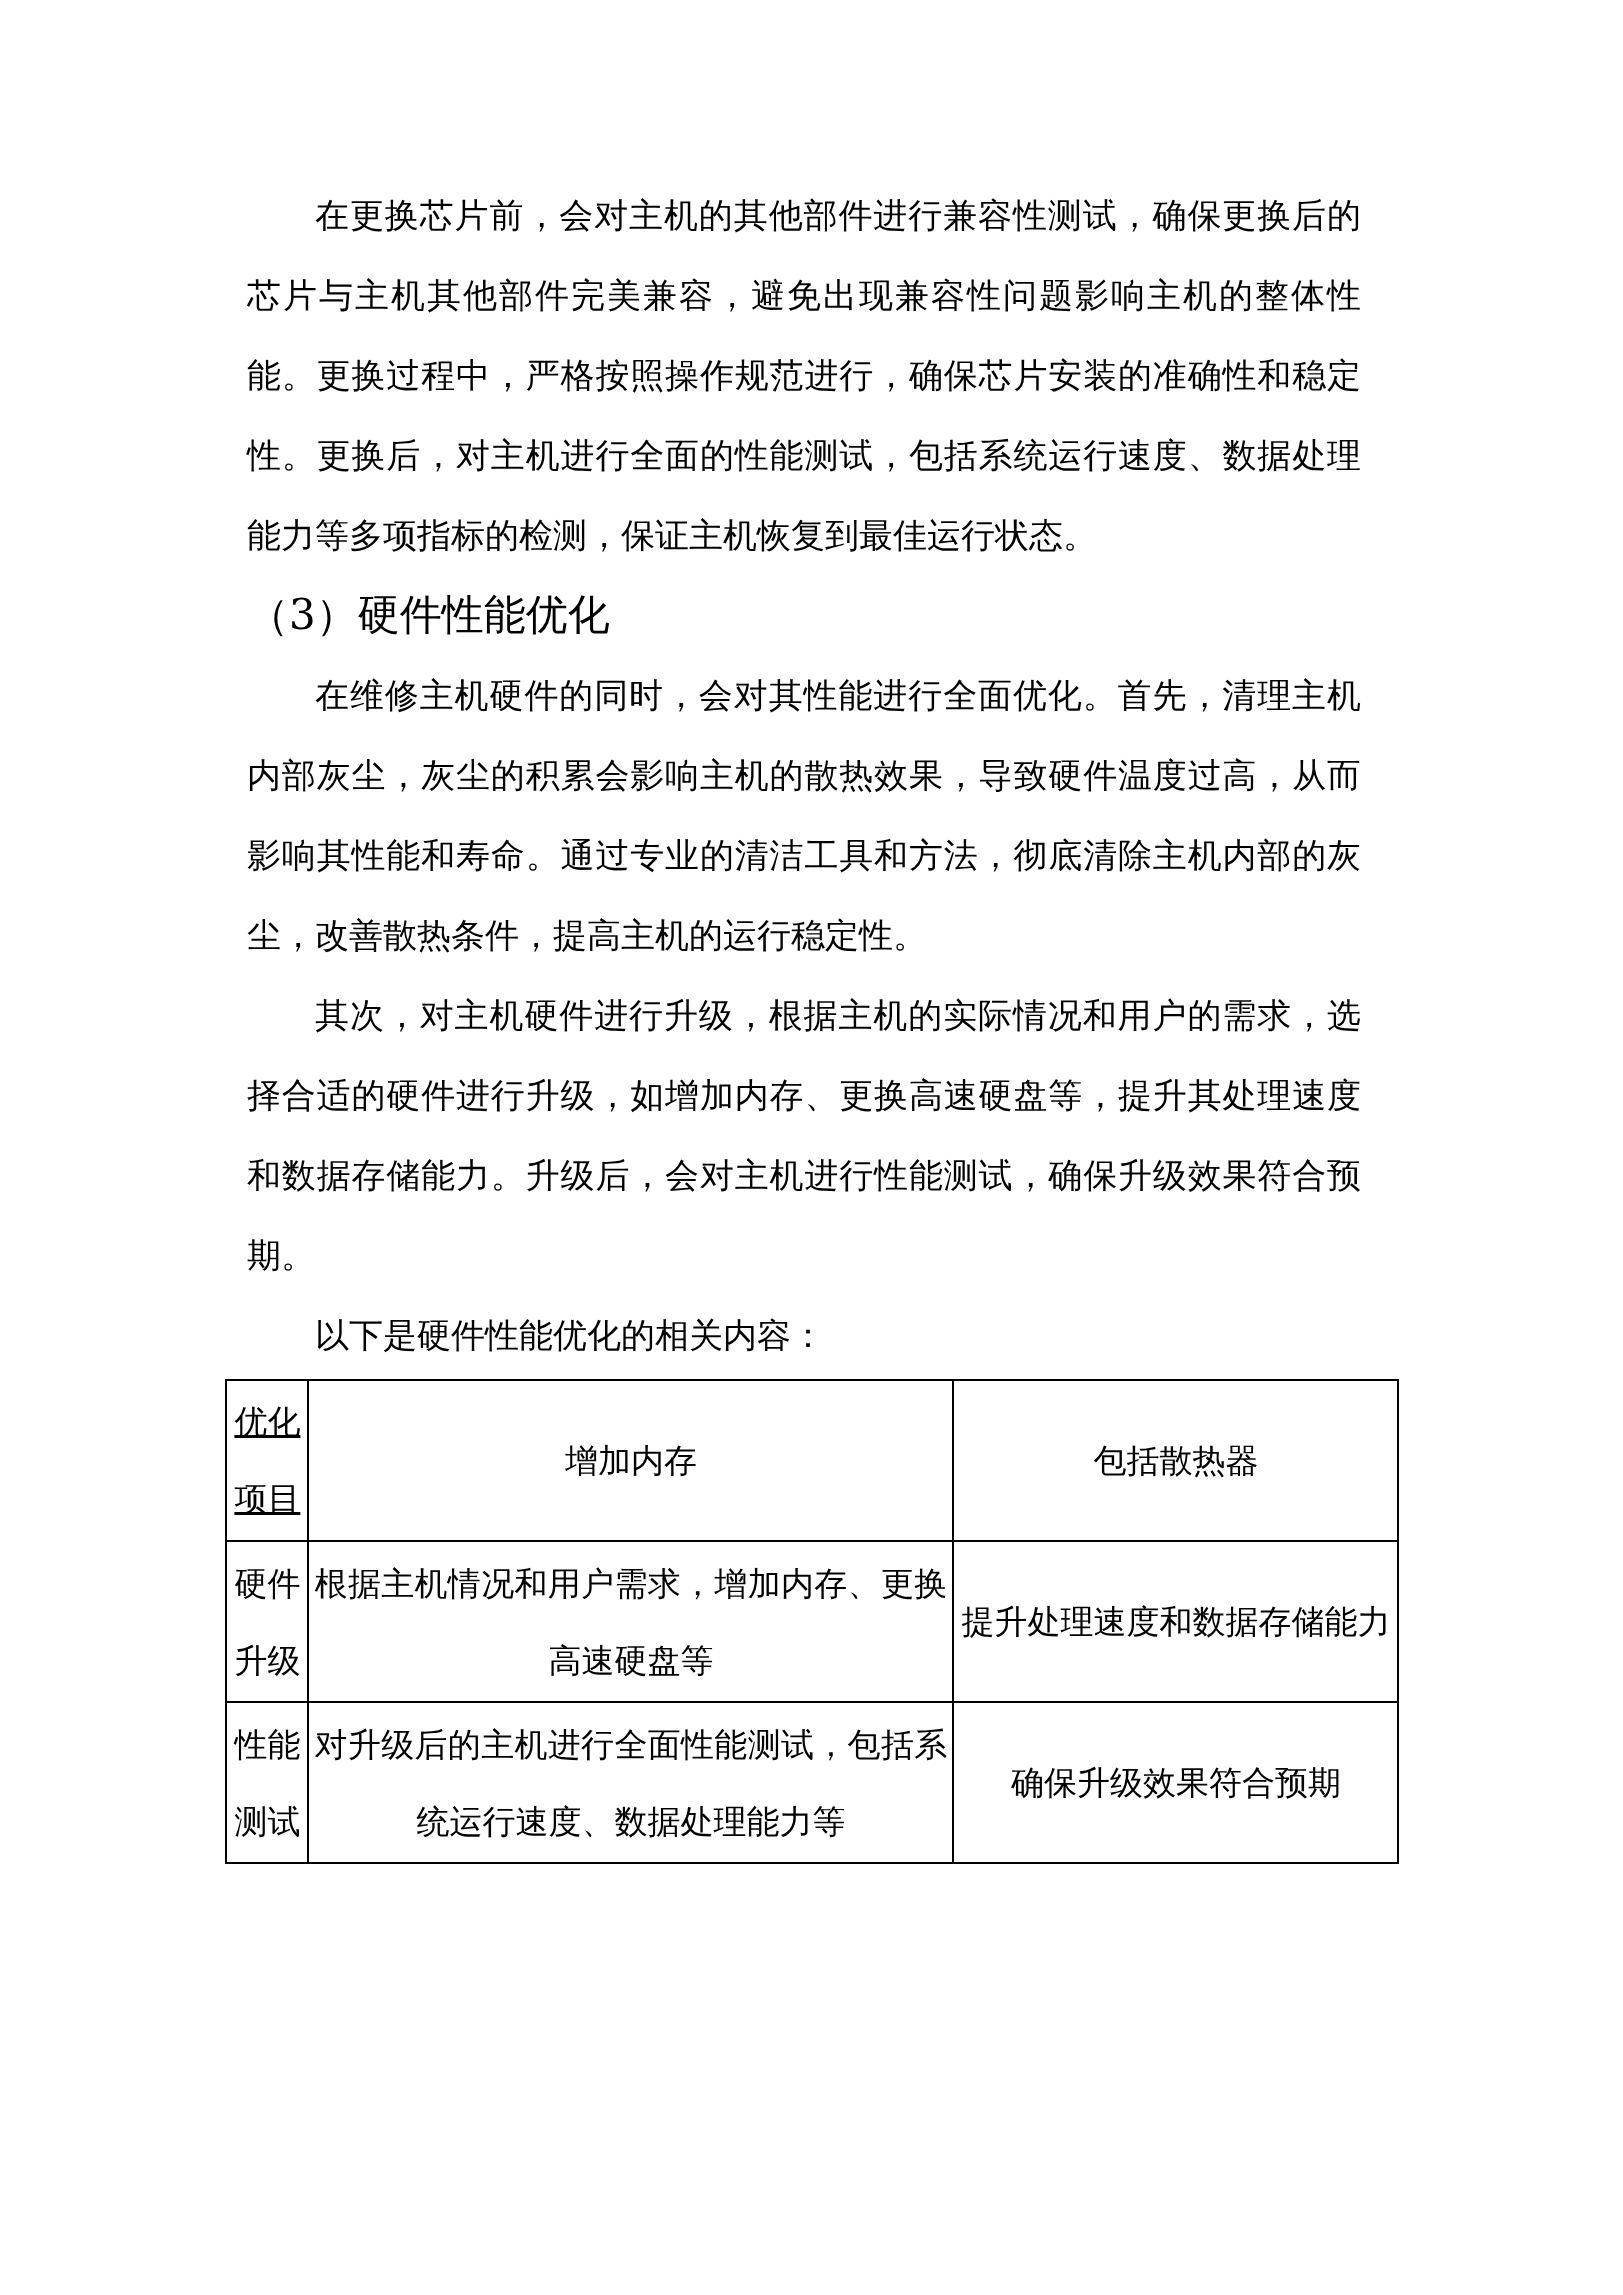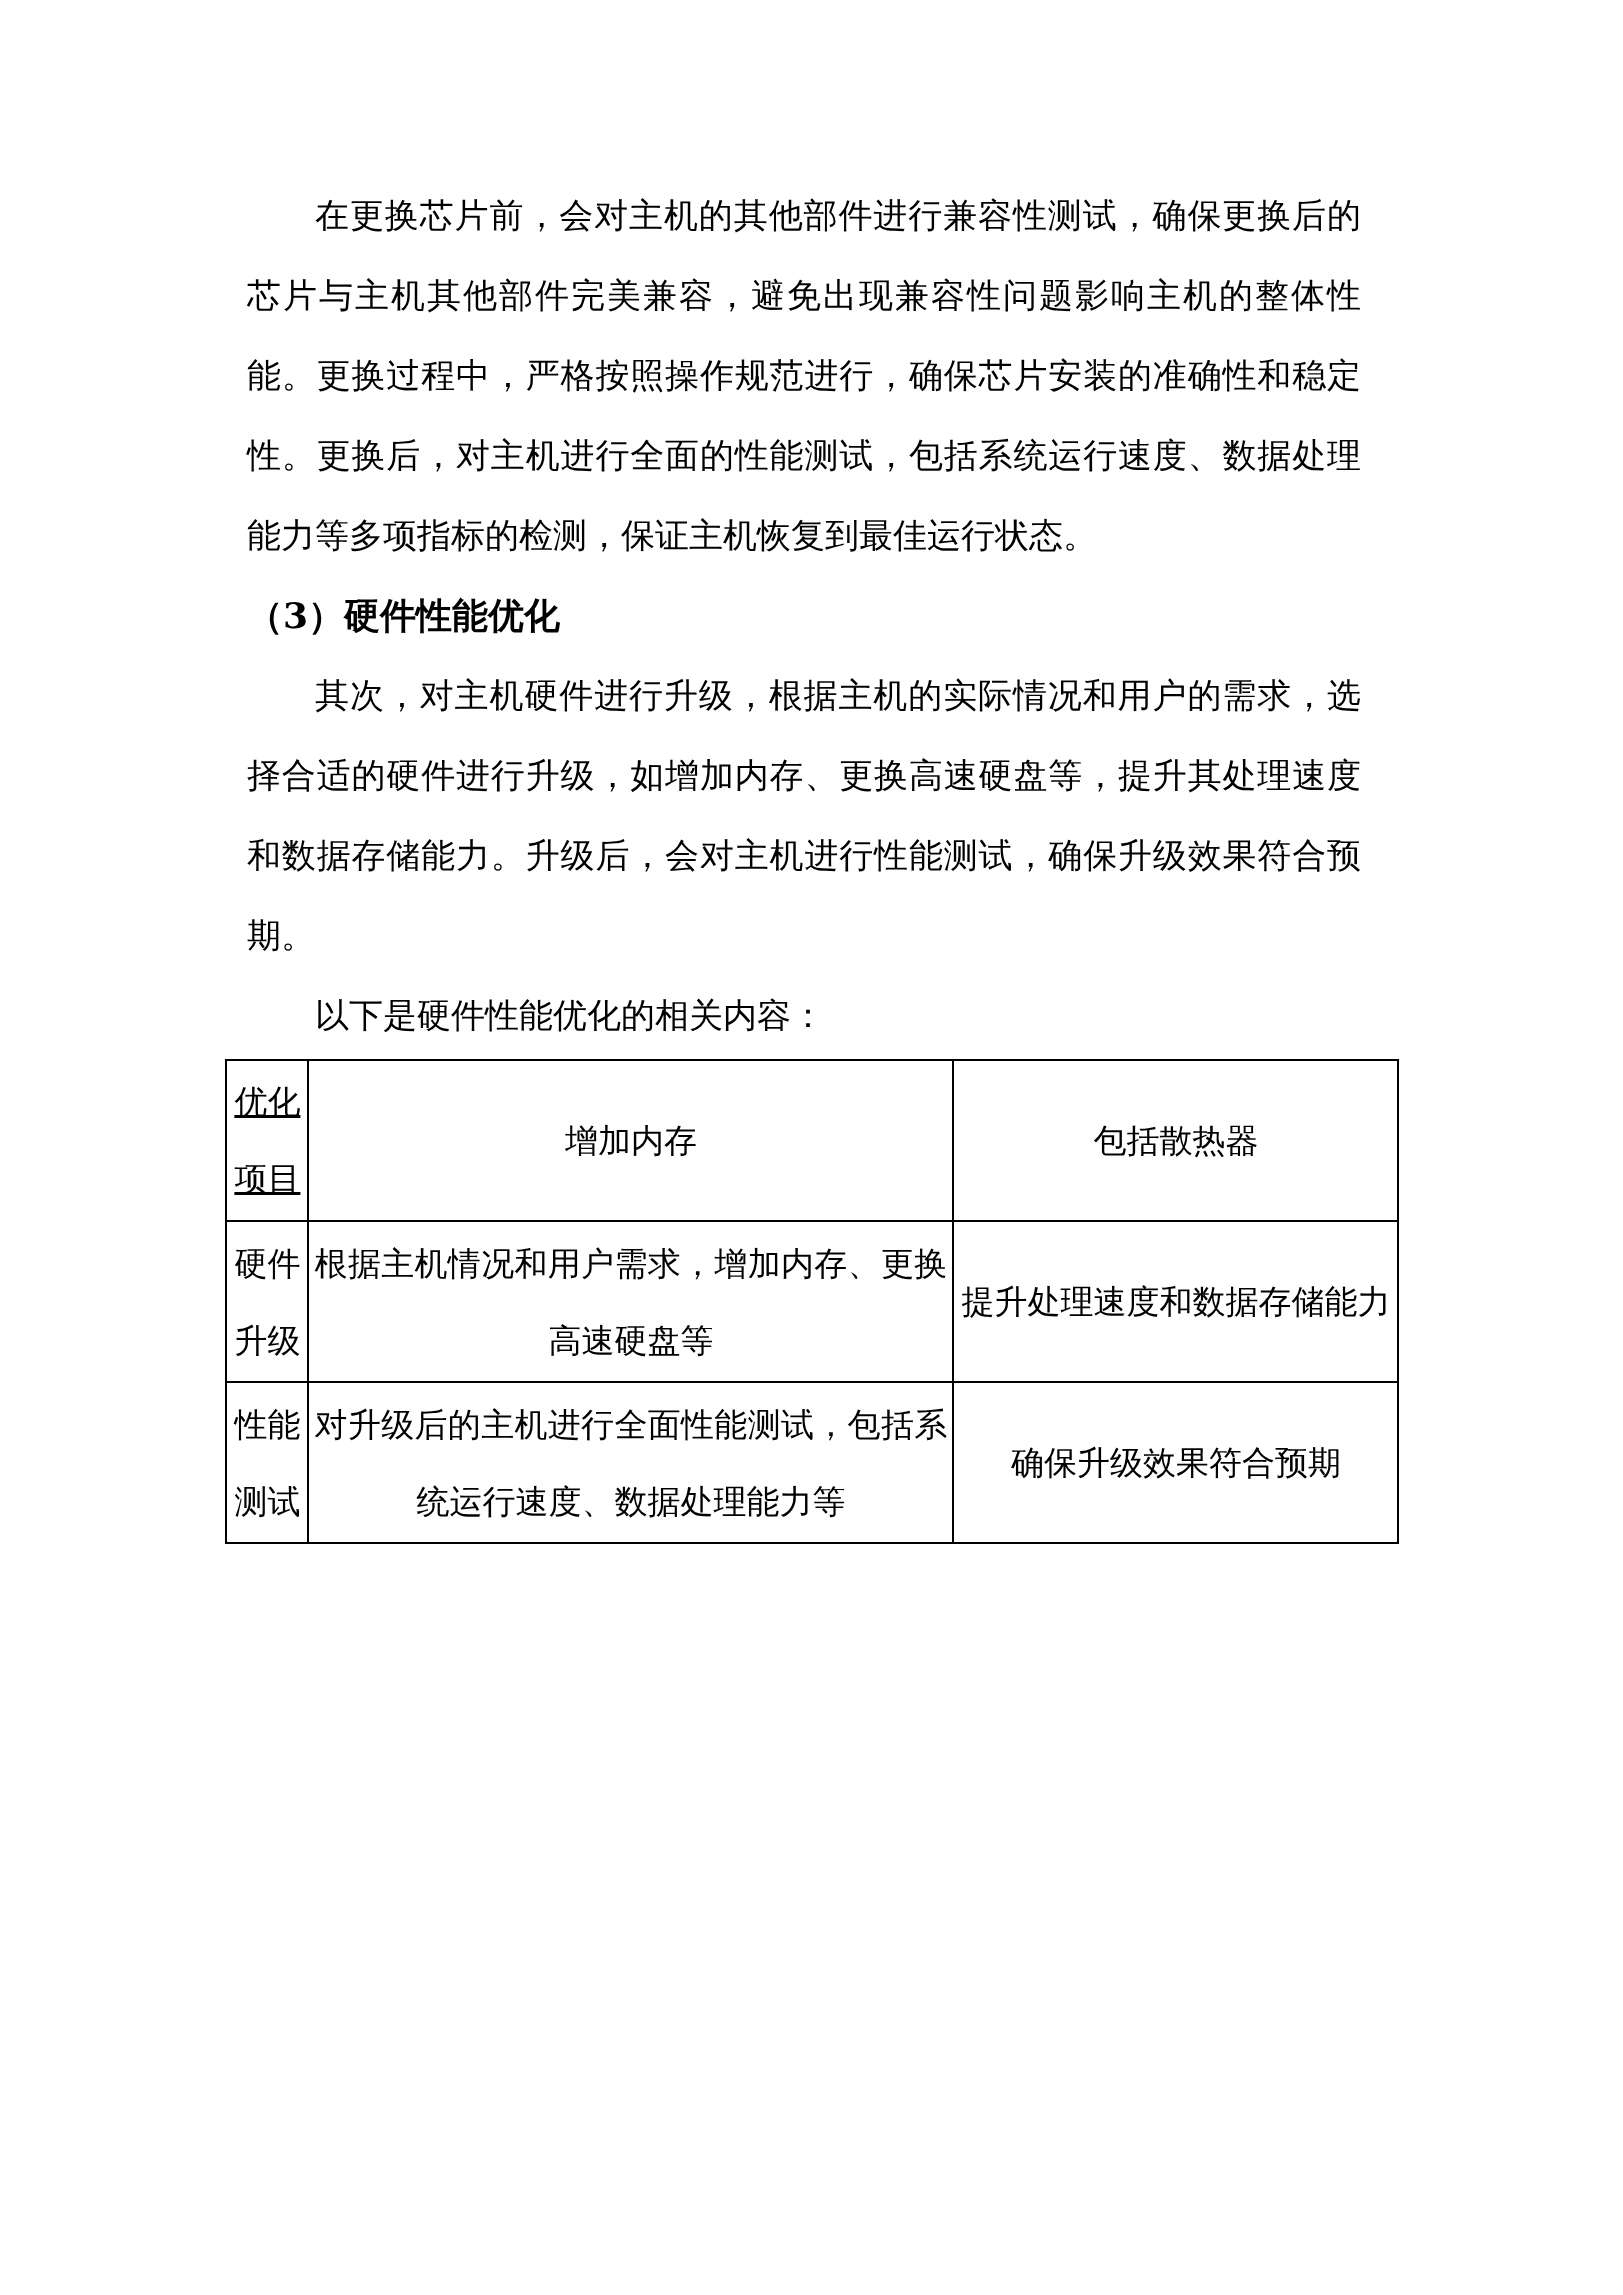--- a/index.html
+++ b/index.html
@@ -34,28 +34,27 @@
     text-align: justify;
     text-justify: inter-ideograph;
     text-indent: 68px;
     margin: 0;
     letter-spacing: 0;
     word-break: break-all;
   }
 
   
   .heading {
-    font-size: 36px;
+    font-size: 42px;
     line-height: 80px;
     margin: 0;
     text-indent: 0;
     padding-left: 0;
     text-align: left;
     word-break: break-all;
-    font-weight: bold;
   }
 
   
   .para.lead {
     text-indent: 68px;
   }
 
   
   .opt-table {
     border-collapse: collapse;
@@ -106,20 +105,21 @@
 <body>
 
 <div class="page">
   <div class="content">
 
     <p class="para">在更换芯片前，会对主机的其他部件进行兼容性测试，确保更换后的芯片与主机其他部件完美兼容，避免出现兼容性问题影响主机的整体性能。更换过程中，严格按照操作规范进行，确保芯片安装的准确性和稳定性。更换后，对主机进行全面的性能测试，包括系统运行速度、数据处理能力等多项指标的检测，保证主机恢复到最佳运行状态。</p>
 
 
     <p class="heading">（3）硬件性能优化</p>
 
+    <p class="para">在维修主机硬件的同时，会对其性能进行全面优化。首先，清理主机内部灰尘，灰尘的积累会影响主机的散热效果，导致硬件温度过高，从而影响其性能和寿命。通过专业的清洁工具和方法，彻底清除主机内部的灰尘，改善散热条件，提高主机的运行稳定性。</p>
 
     <p class="para">其次，对主机硬件进行升级，根据主机的实际情况和用户的需求，选择合适的硬件进行升级，如增加内存、更换高速硬盘等，提升其处理速度和数据存储能力。升级后，会对主机进行性能测试，确保升级效果符合预期。</p>
 
     <p class="para lead">以下是硬件性能优化的相关内容：</p>
 
     <table class="opt-table">
       <colgroup>
         <col class="col-item">
         <col class="col-content">
         <col class="col-effect">

